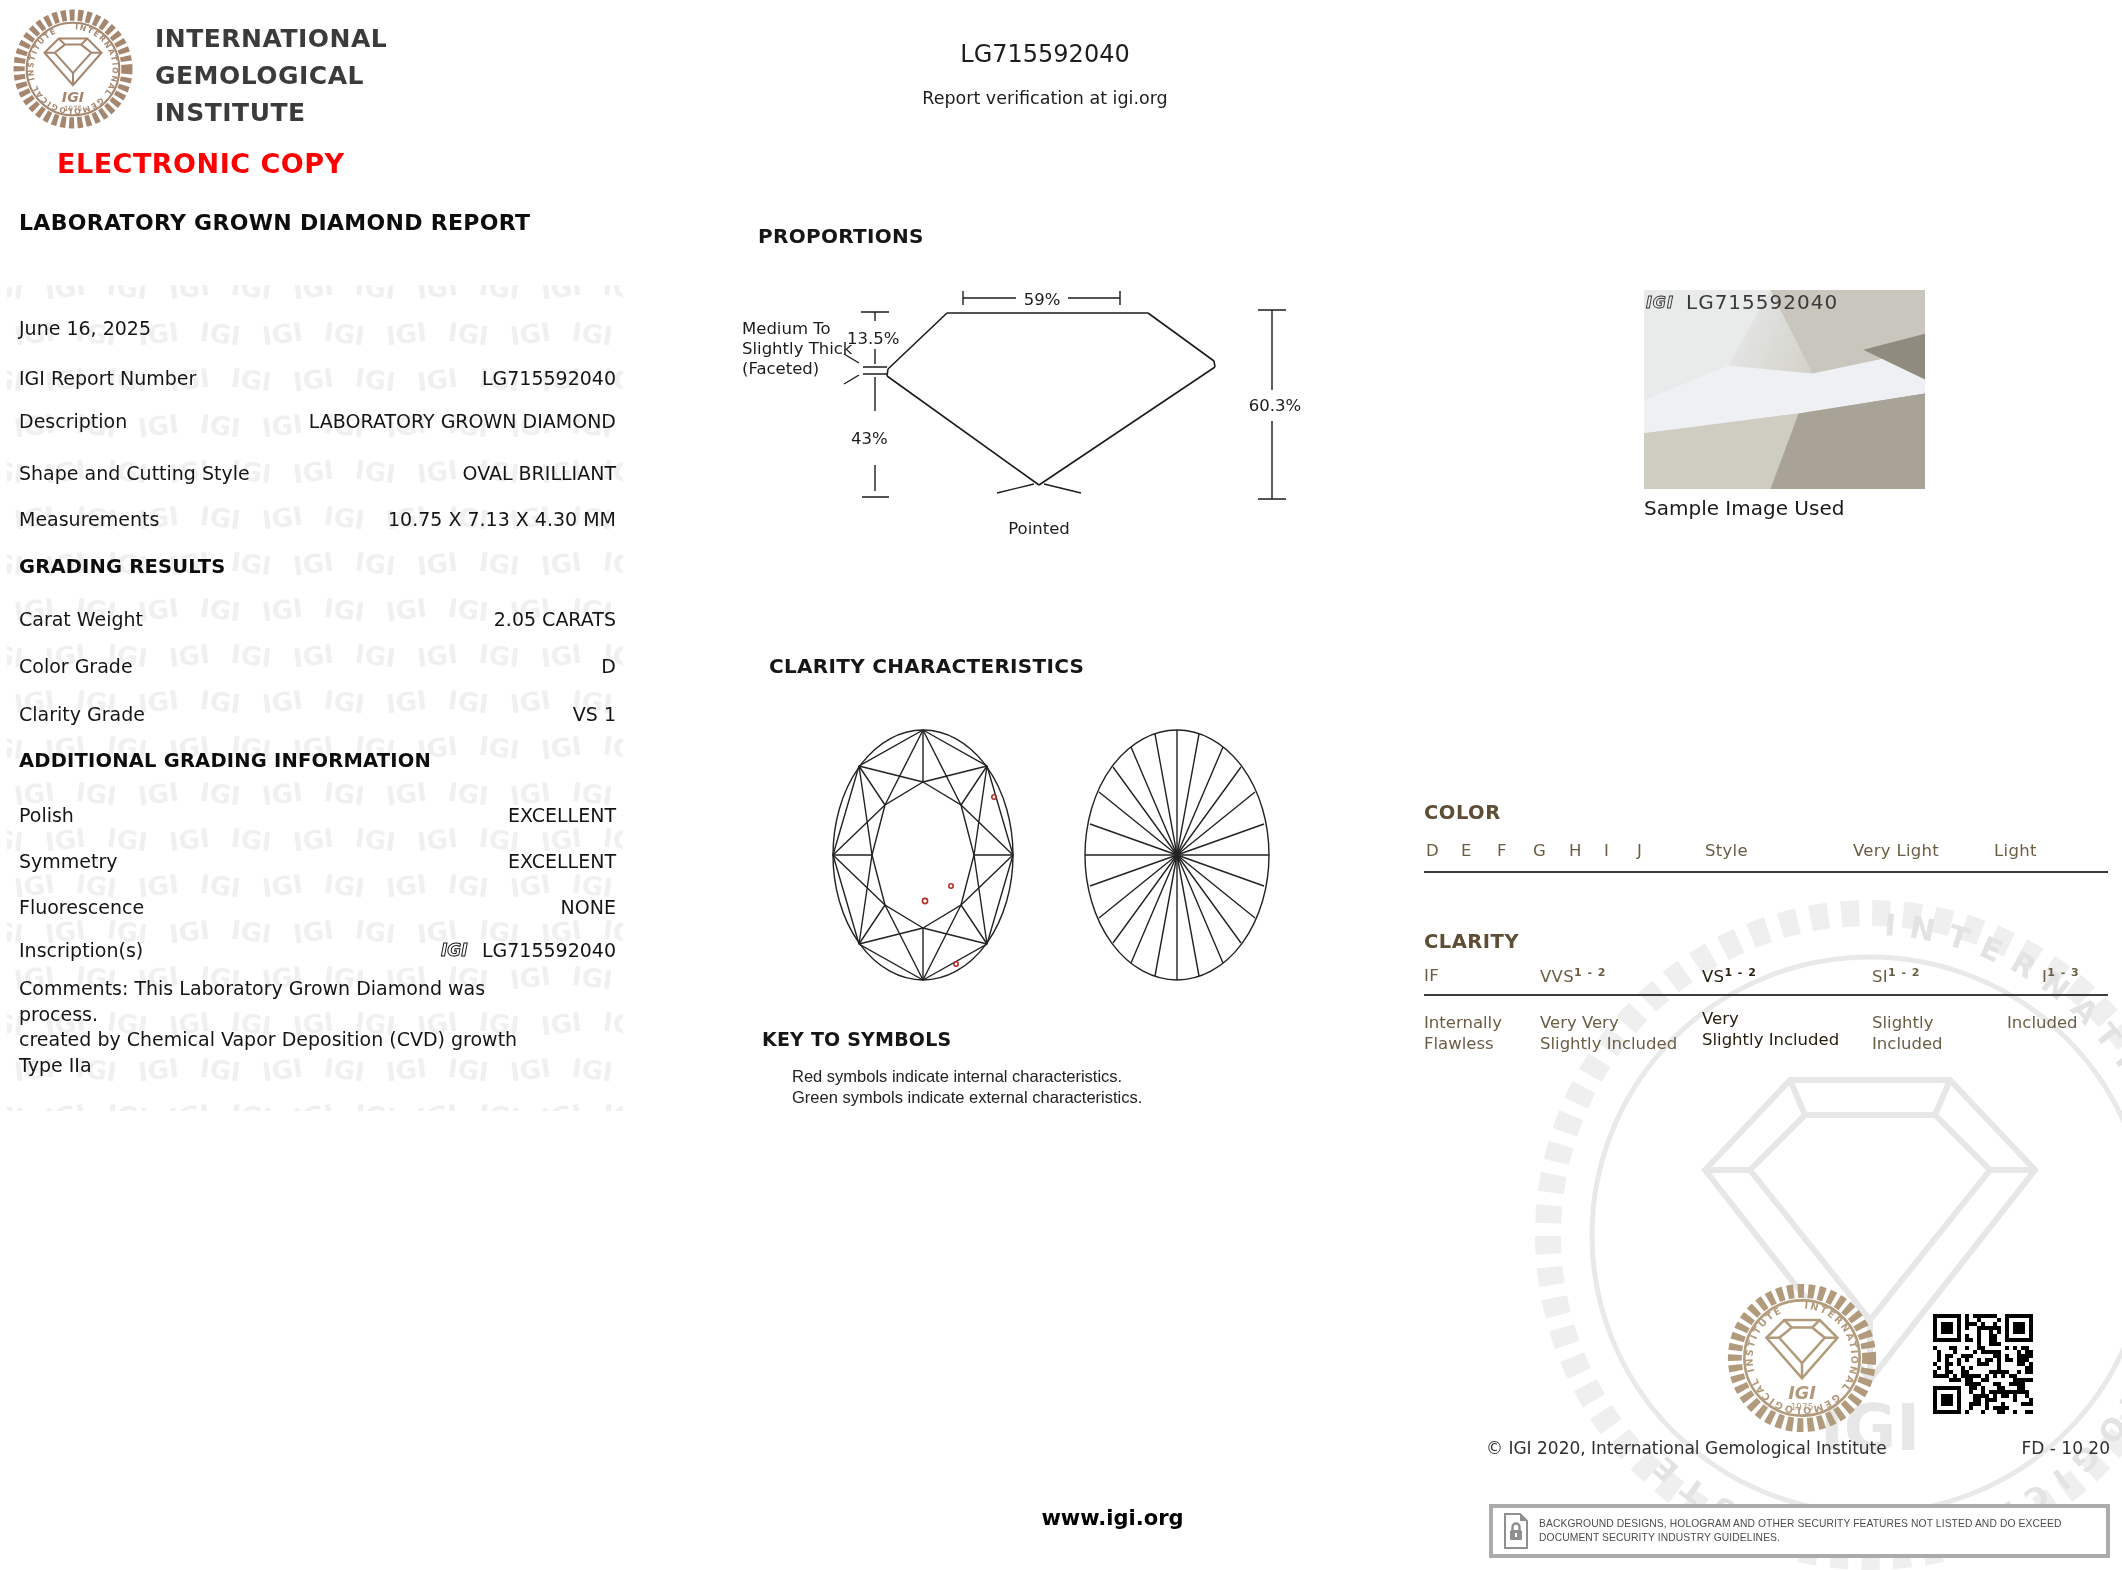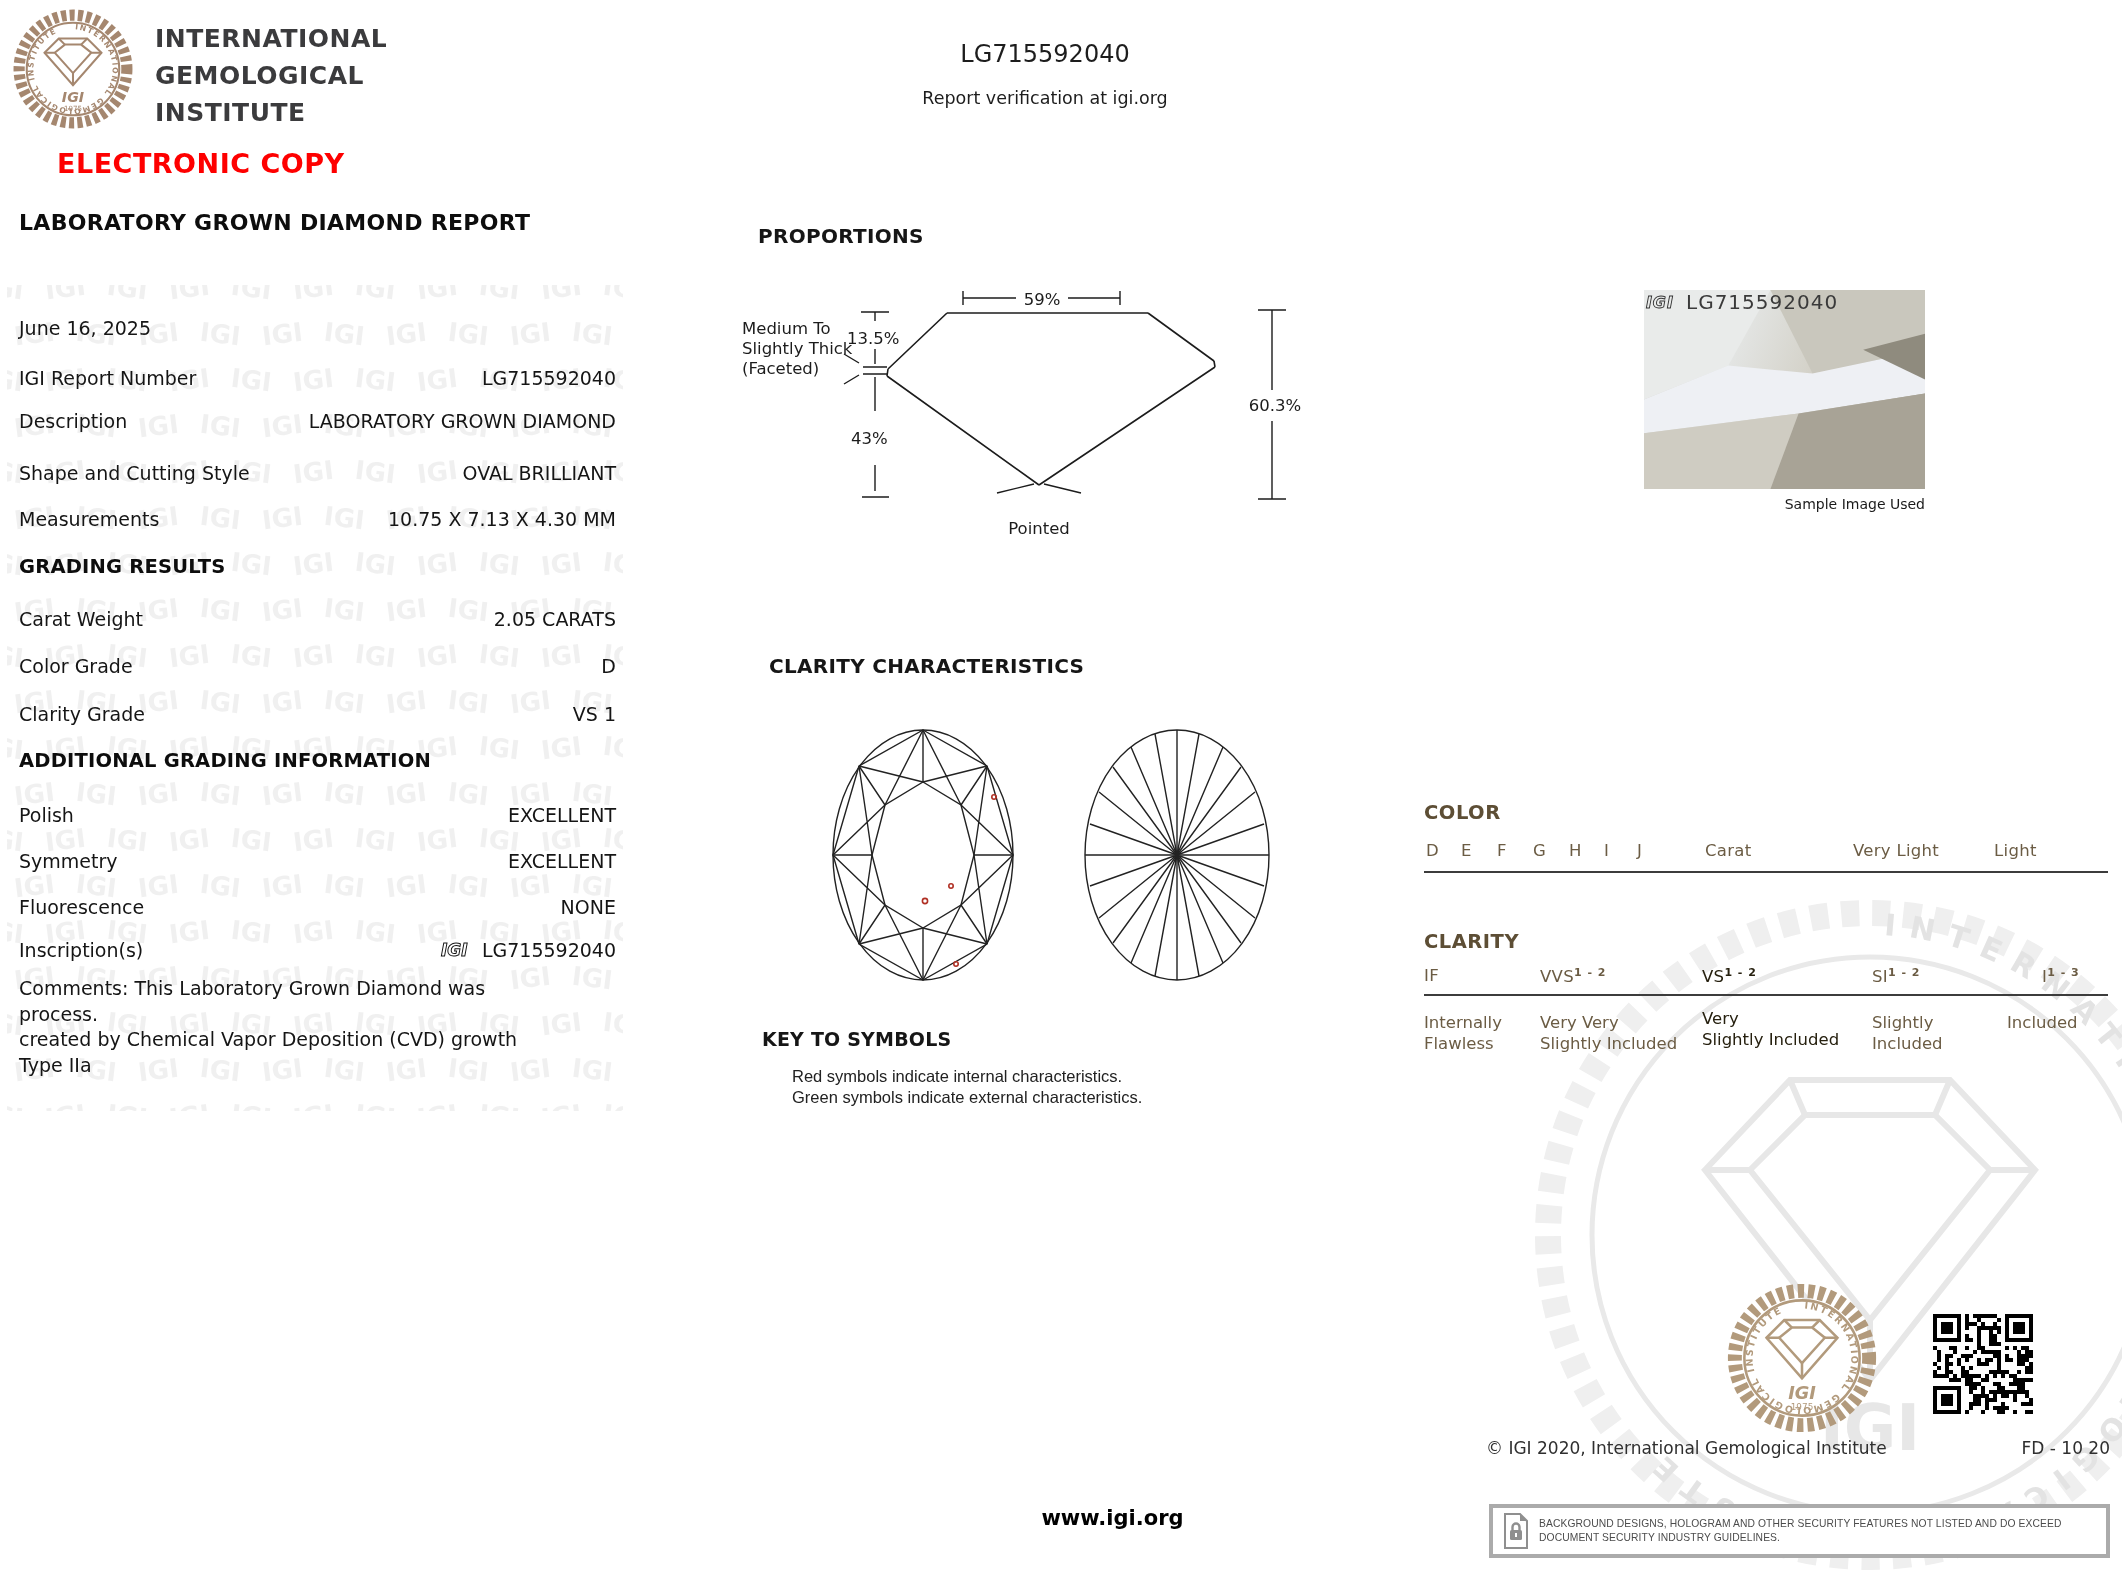--- a/index.html
+++ b/index.html
@@ -34,21 +34,21 @@
          background:linear-gradient(110deg,#c8c6bd,#e4e6e5 30%,#d4d2c9 55%,#b7b3a4 78%,#97927f);}
   .photo div{position:absolute;inset:0;}
   .p1{clip-path:polygon(0 0,45% 0,30% 38%,0 55%);background:#e9ebea;}
   .p2{clip-path:polygon(45% 0,100% 0,100% 30%,60% 42%);background:#c9c7bd;}
   .p3{clip-path:polygon(0 55%,30% 38%,60% 42%,100% 30%,100% 52%,55% 62%,0 72%);background:#eef0f4;}
   .p4{clip-path:polygon(0 72%,55% 62%,45% 100%,0 100%);background:#cfccc2;}
   .p5{clip-path:polygon(55% 62%,100% 52%,100% 100%,45% 100%);background:#a8a396;}
   .p6{clip-path:polygon(78% 30%,100% 22%,100% 45%);background:#8f8b7e;}
   .photo-insc{position:absolute;top:44%;left:9%;display:flex;align-items:center;gap:8px;
               color:#3a3a3a;font-size:20px;letter-spacing:1px;}
-  .photo-cap{position:absolute;left:1644px;top:496px;width:281px;text-align:right;font-size:14px;color:#1a1a1a;}
+  .photo-cap{position:absolute;left:1644px;top:496px;width:281px;text-align:left;font-size:20px;color:#1a1a1a;}
   
   .scale-head{position:absolute;font-size:19.5px;font-weight:bold;letter-spacing:.5px;color:#5d4e35;}
   .scale-item{position:absolute;font-size:16.5px;color:#6b5c44;letter-spacing:.3px;white-space:nowrap;}
   .scale-item.hl{color:#26200f;}
   .rule{position:absolute;left:1424px;width:684px;height:2px;background:#3c3c3c;}
   .sup{font-size:11px;vertical-align:6px;letter-spacing:1px;font-weight:bold;}
   .desc{position:absolute;font-size:16.5px;line-height:21px;color:#6b5c44;white-space:nowrap;}
   .desc.hl{color:#26200f;}
   
   .copyright{position:absolute;left:1486px;top:1438px;font-size:17px;color:#2f2f2f;}
@@ -463,21 +463,21 @@
   <div class="photo-cap">Sample Image Used</div>
 
   <div class="scale-head" style="left:1424px;top:801px">COLOR</div>
   <span class="scale-item" style="left:1426px;top:841px">D</span>
   <span class="scale-item" style="left:1461px;top:841px">E</span>
   <span class="scale-item" style="left:1497px;top:841px">F</span>
   <span class="scale-item" style="left:1533px;top:841px">G</span>
   <span class="scale-item" style="left:1569px;top:841px">H</span>
   <span class="scale-item" style="left:1604px;top:841px">I</span>
   <span class="scale-item" style="left:1637px;top:841px">J</span>
-  <span class="scale-item" style="left:1705px;top:841px">Carat</span>
+  <span class="scale-item" style="left:1705px;top:841px">Style</span>
   <span class="scale-item" style="left:1853px;top:841px">Very Light</span>
   <span class="scale-item" style="left:1994px;top:841px">Light</span>
   <div class="rule" style="top:871px"></div>
 
   <div class="scale-head" style="left:1424px;top:930px">CLARITY</div>
   <span class="scale-item" style="left:1424px;top:966px">
     <span>IF</span>
   </span>
   <span class="scale-item" style="left:1540px;top:966px">
     <span>VVS</span><span class="sup">1 - 2</span>

